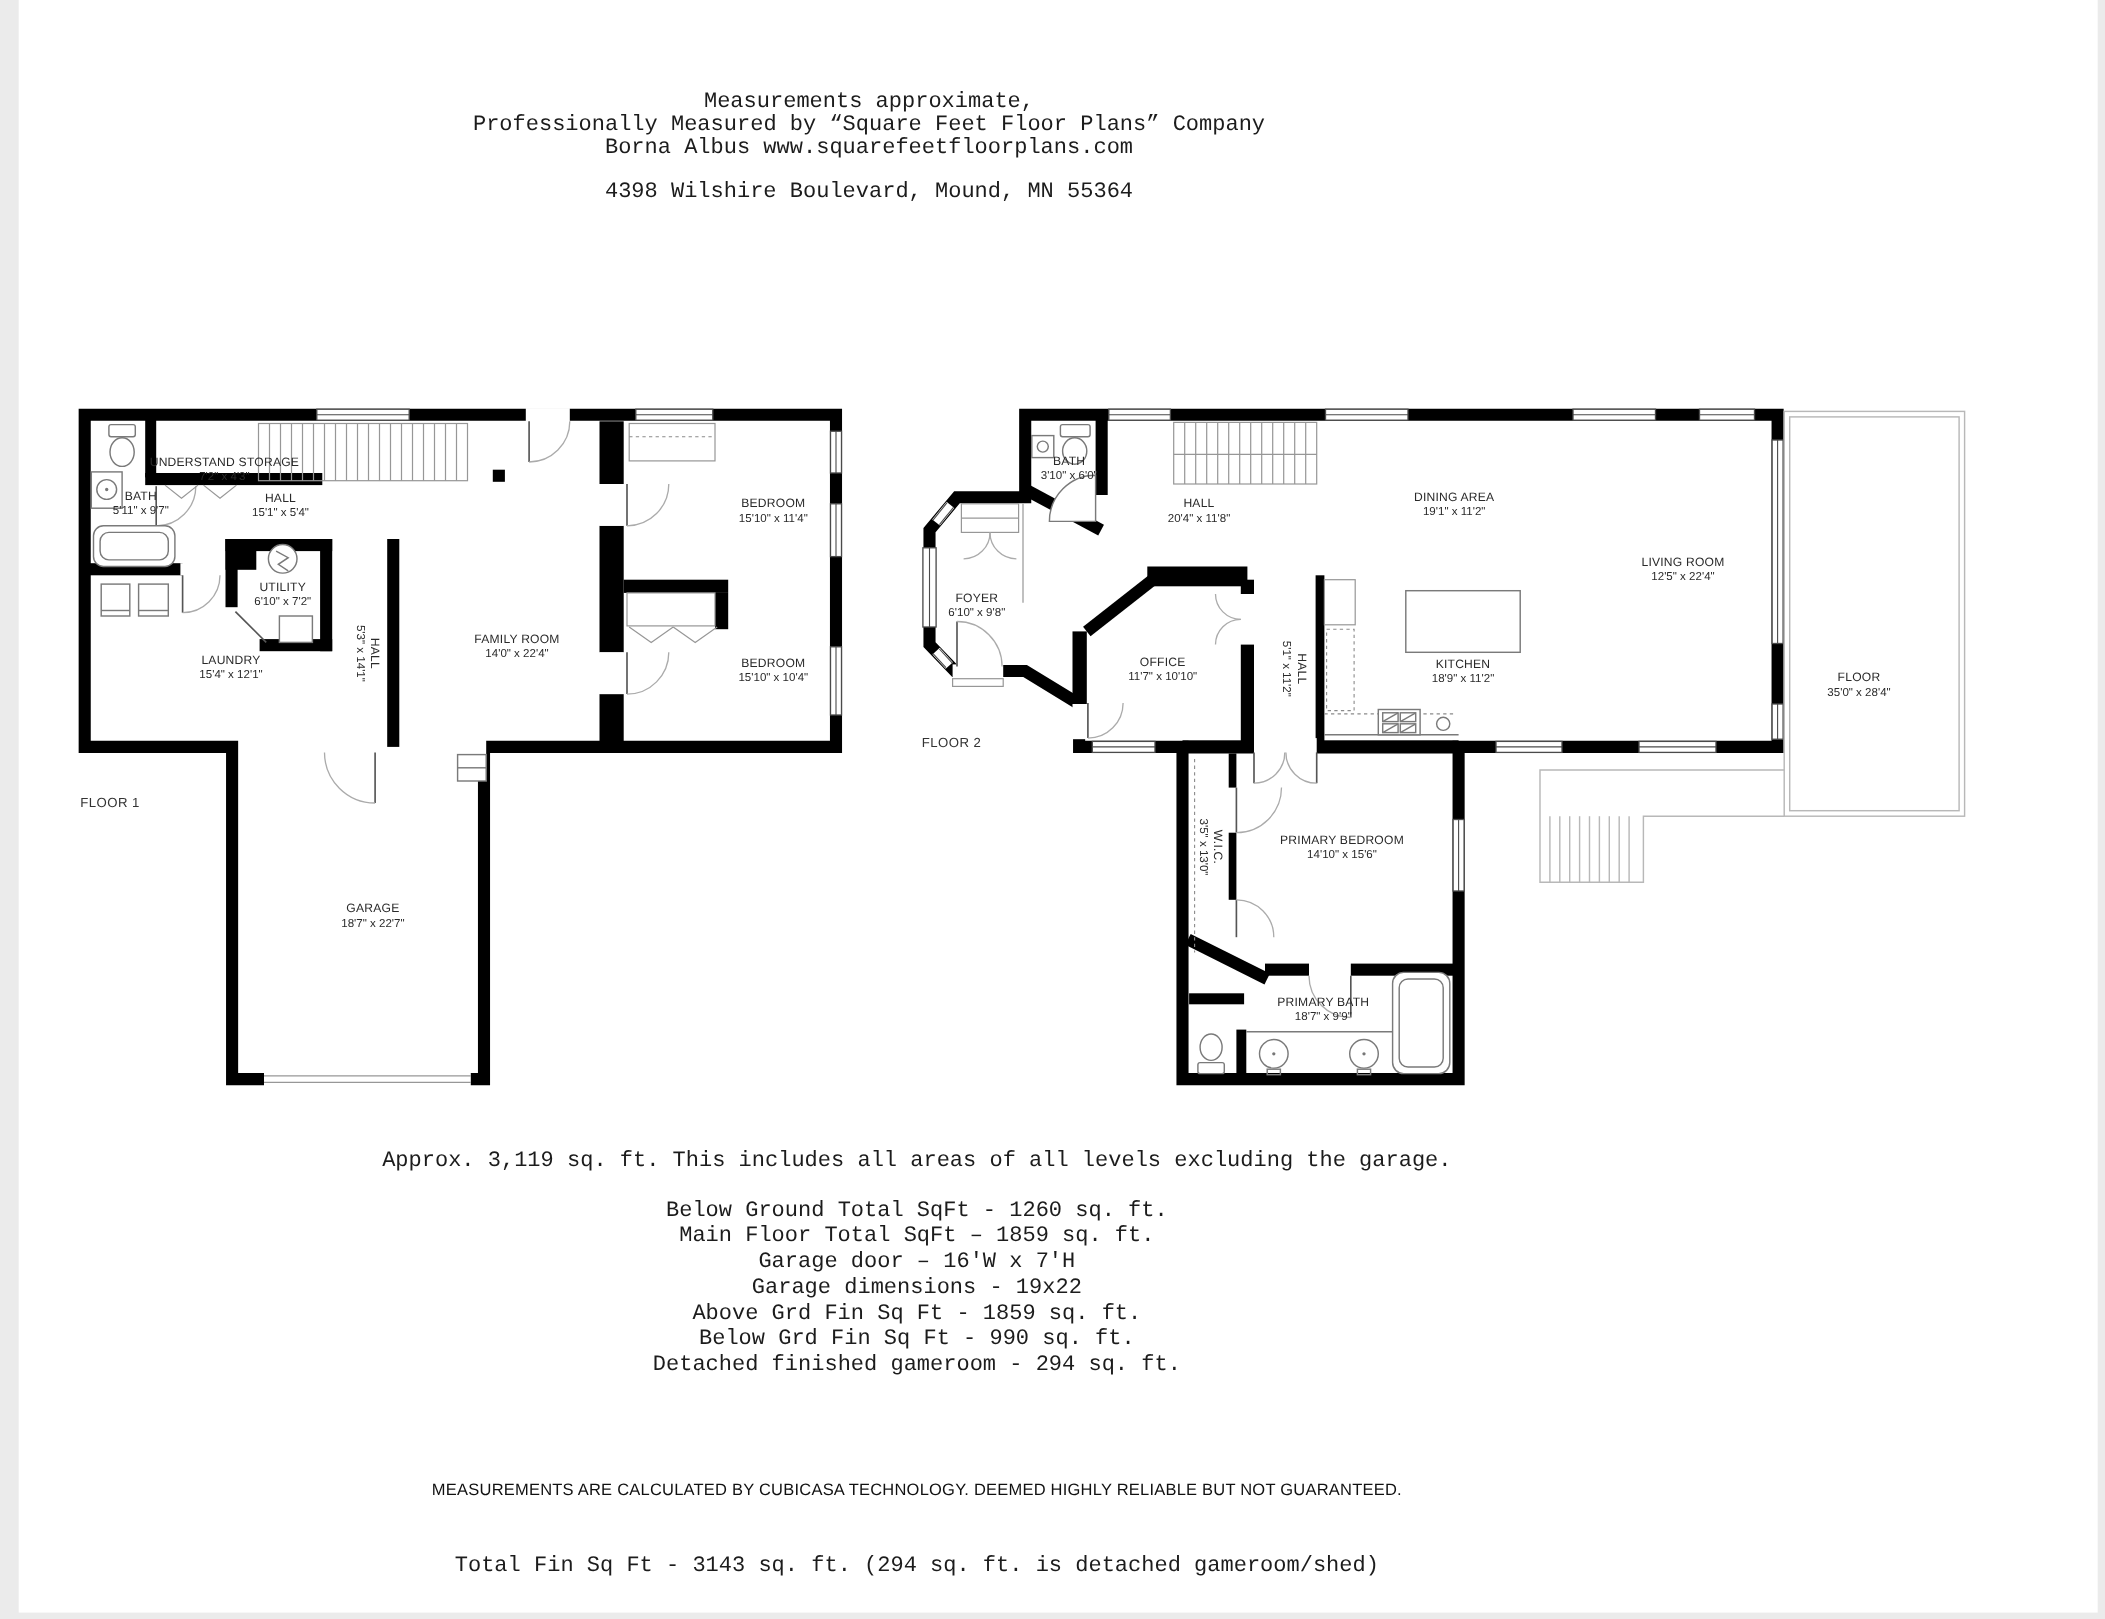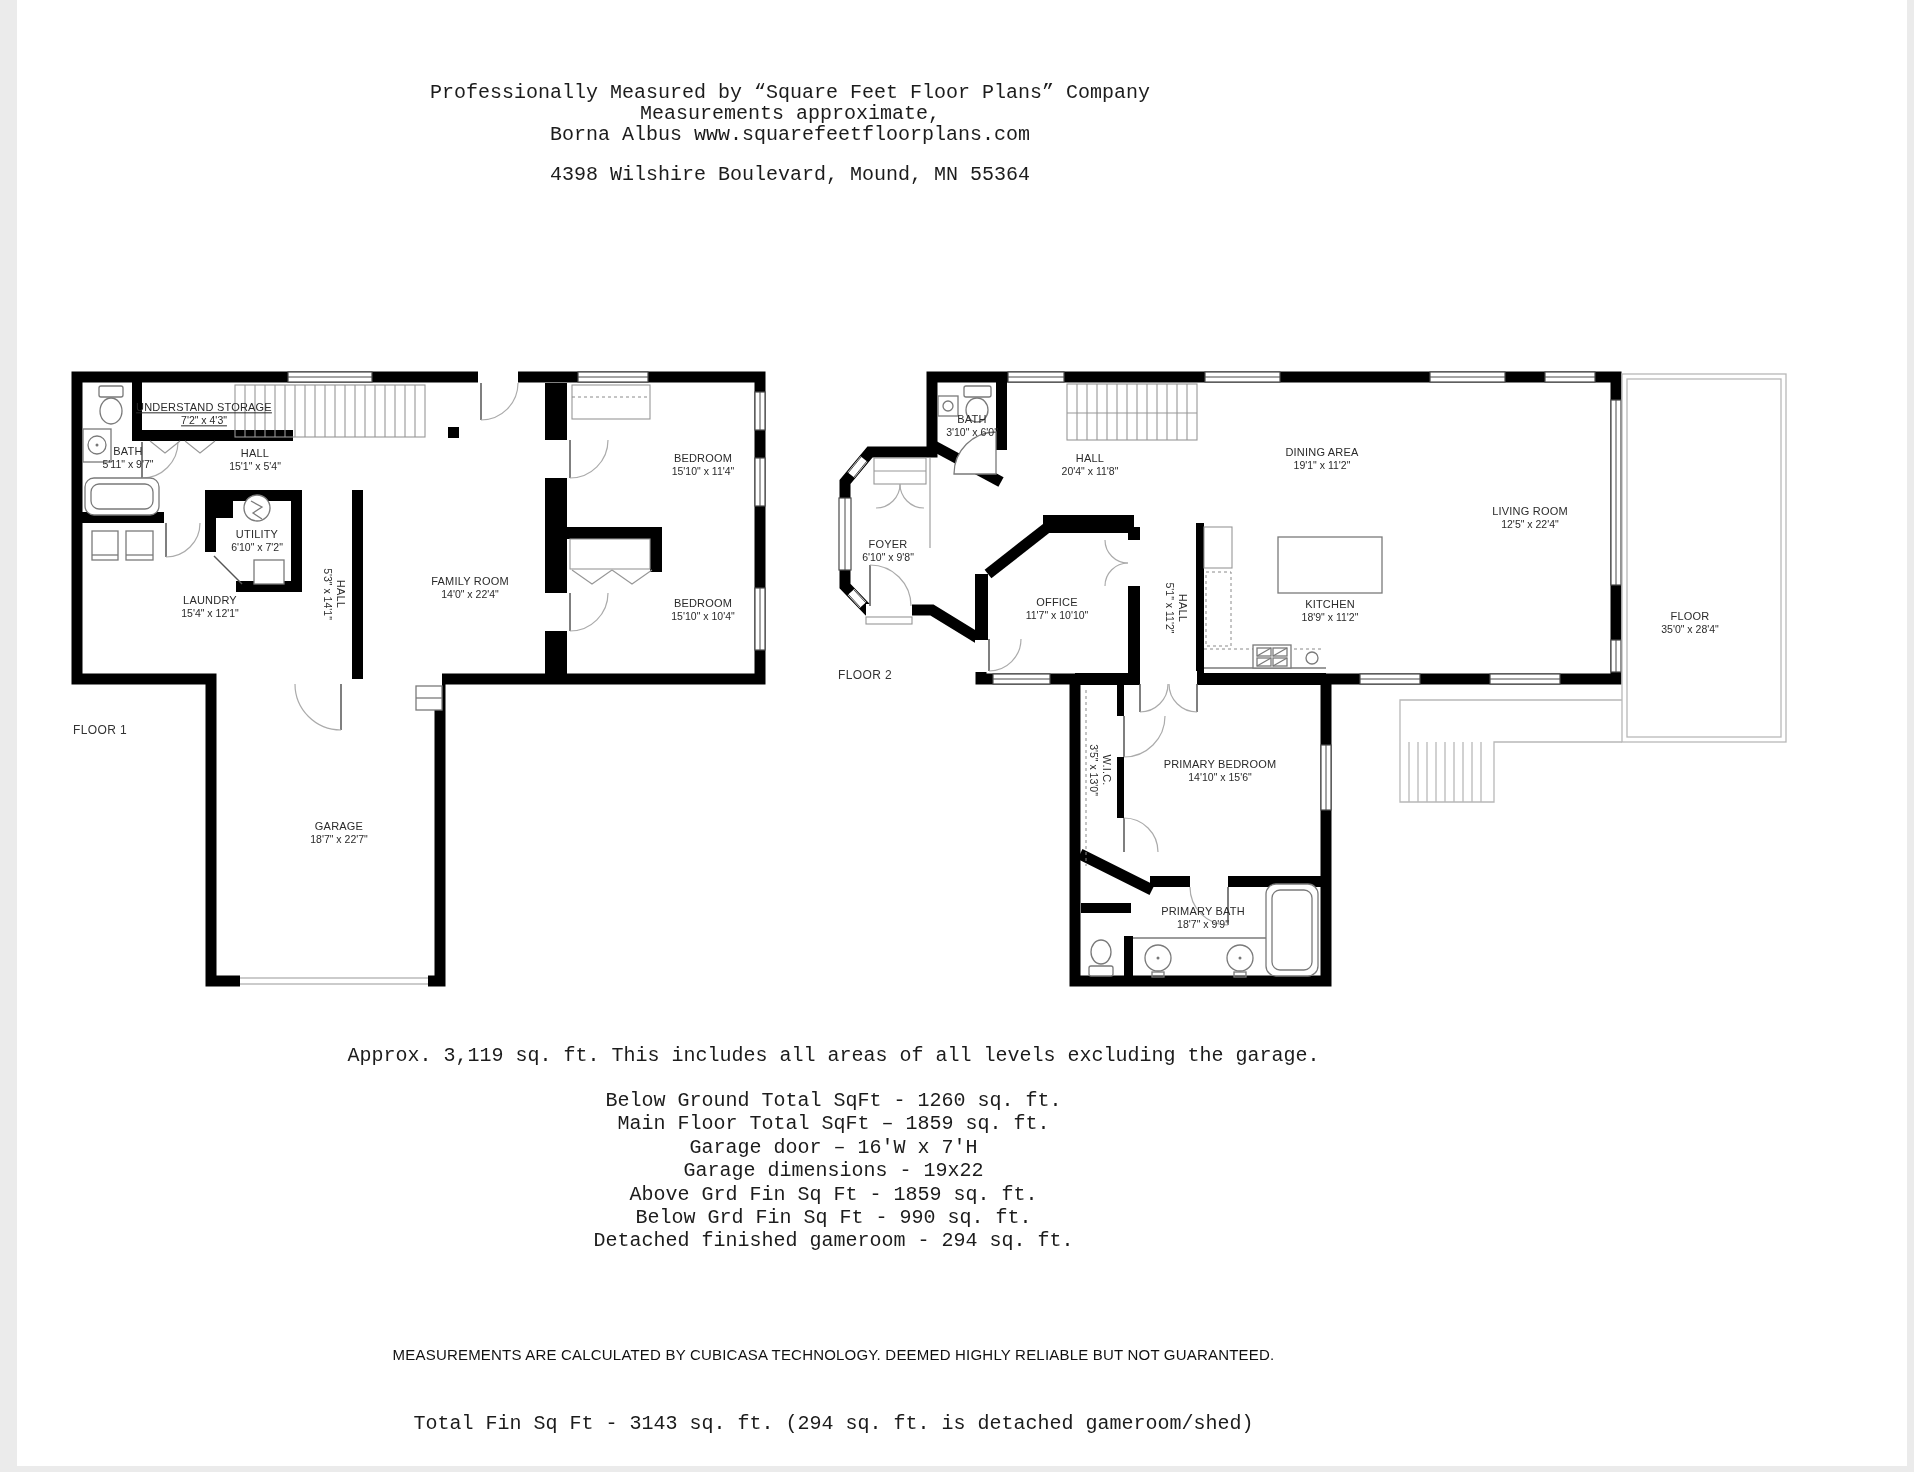--- a/index.html
+++ b/index.html
@@ -37,22 +37,22 @@
   #total{top:1412px;font-size:20px;}
 </style>
 </head>
 <body>
 
 <div class="edge" style="left:0;top:0;width:17px;height:1472px;"></div>
 <div class="edge" style="left:1907px;top:0;width:7px;height:1472px;"></div>
 <div class="edge" style="left:0;top:1466px;width:1914px;height:6px;"></div>
 
 <div id="header" class="mono">
+  <div>Measurements approximate,</div>
   <div>Professionally Measured by “Square Feet Floor Plans” Company</div>
-  <div>Measurements approximate,</div>
   <div>Borna Albus www.squarefeetfloorplans.com</div>
   <div class="addr">4398 Wilshire Boulevard, Mound, MN 55364</div>
 </div>
 
 <svg id="plan-svg" width="1914" height="1472" viewBox="0 0 1914 1472">
 
   <g>
     <path class="shell" d="M77,377 H760 V679 H440 V981 H211 V679 H77 Z"></path>
     <g>
       <rect class="iw" x="132" y="372" width="10" height="62"></rect>
@@ -339,21 +339,21 @@
         <line class="deckl" x1="1436" y1="742" x2="1436" y2="802"></line>
       <line class="deckl" x1="1445" y1="742" x2="1445" y2="802"></line>
         <line class="deckl" x1="1454" y1="742" x2="1454" y2="802"></line>
       <line class="deckl" x1="1463" y1="742" x2="1463" y2="802"></line>
         <line class="deckl" x1="1472" y1="742" x2="1472" y2="802"></line>
       <line class="deckl" x1="1481" y1="742" x2="1481" y2="802"></line>
     </g>
   </g>
 </svg>
 
-<div class="rlabel" style="left:204px;top:414px;text-decoration:underline;">
+<div class="rlabel" style="left:204px;top:427px;">
   <span class="rn">UNDERSTAND STORAGE</span>
   <span class="rd">7'2" x 4'3"</span>
 </div>
 <div class="rlabel" style="left:128px;top:458px;">
   <span class="rn">BATH</span>
   <span class="rd">5'11" x 9'7"</span>
 </div>
 <div class="rlabel" style="left:255px;top:460px;">
   <span class="rn">HALL</span>
   <span class="rd">15'1" x 5'4"</span>

